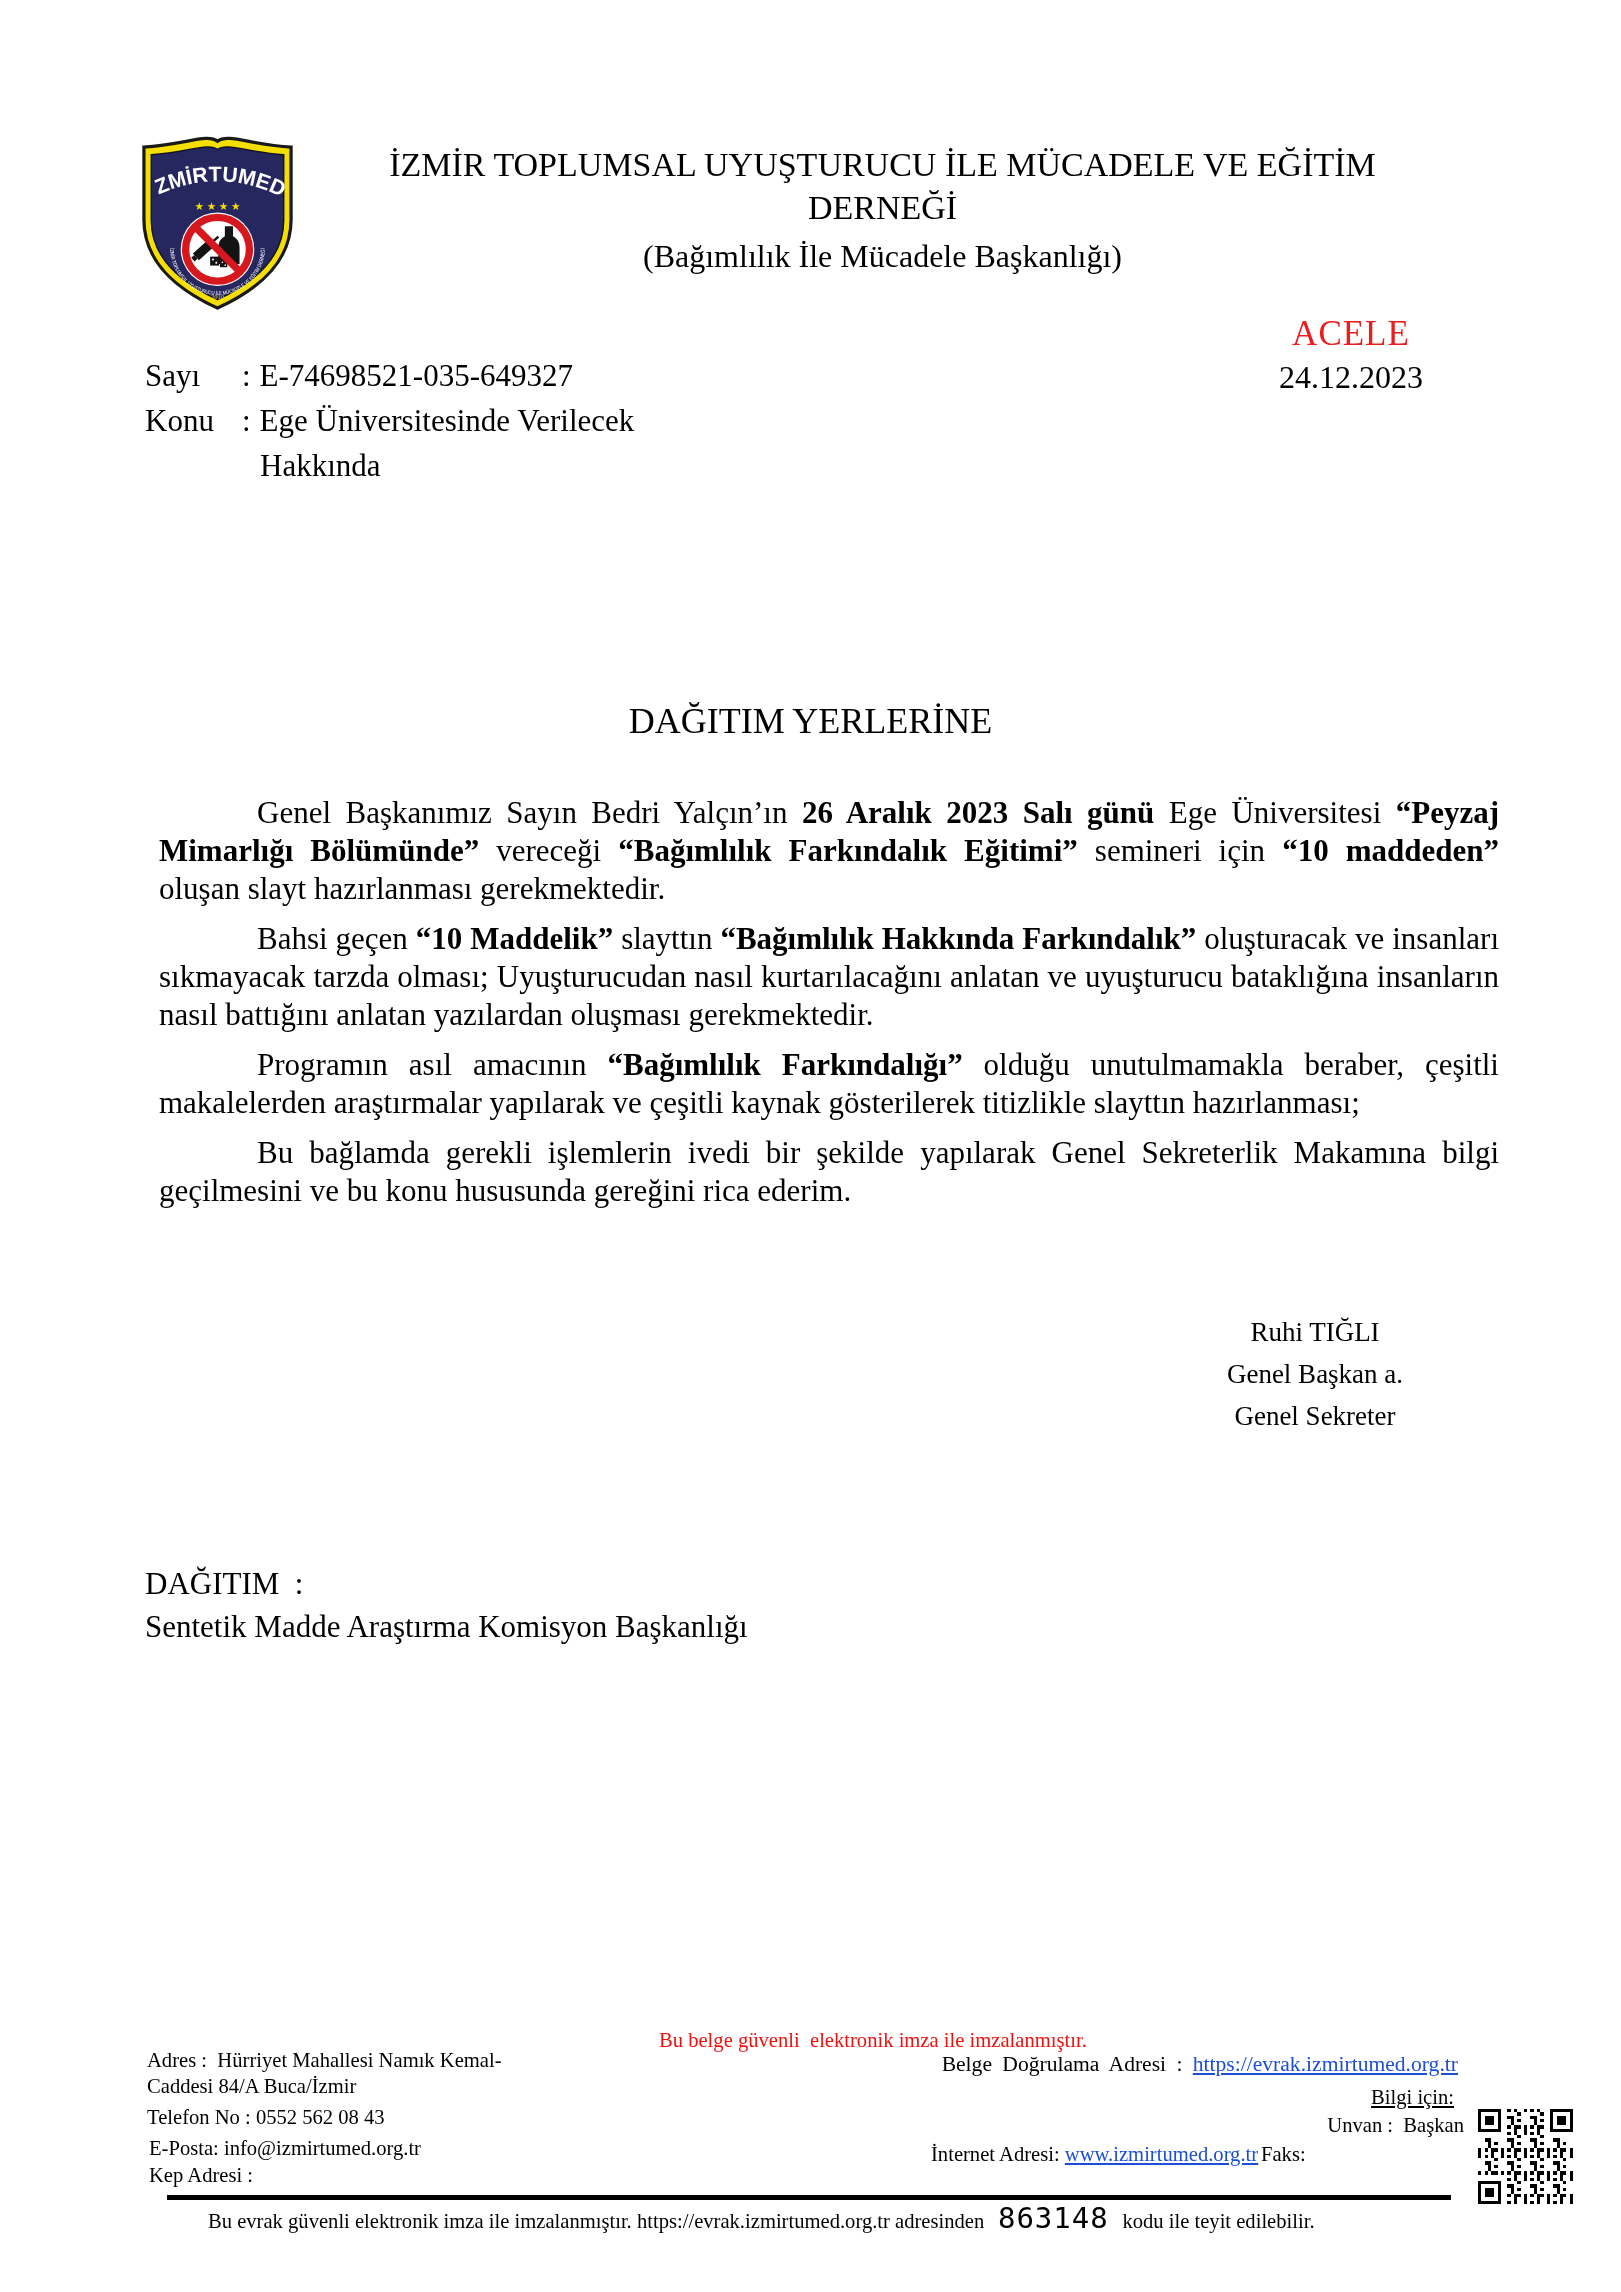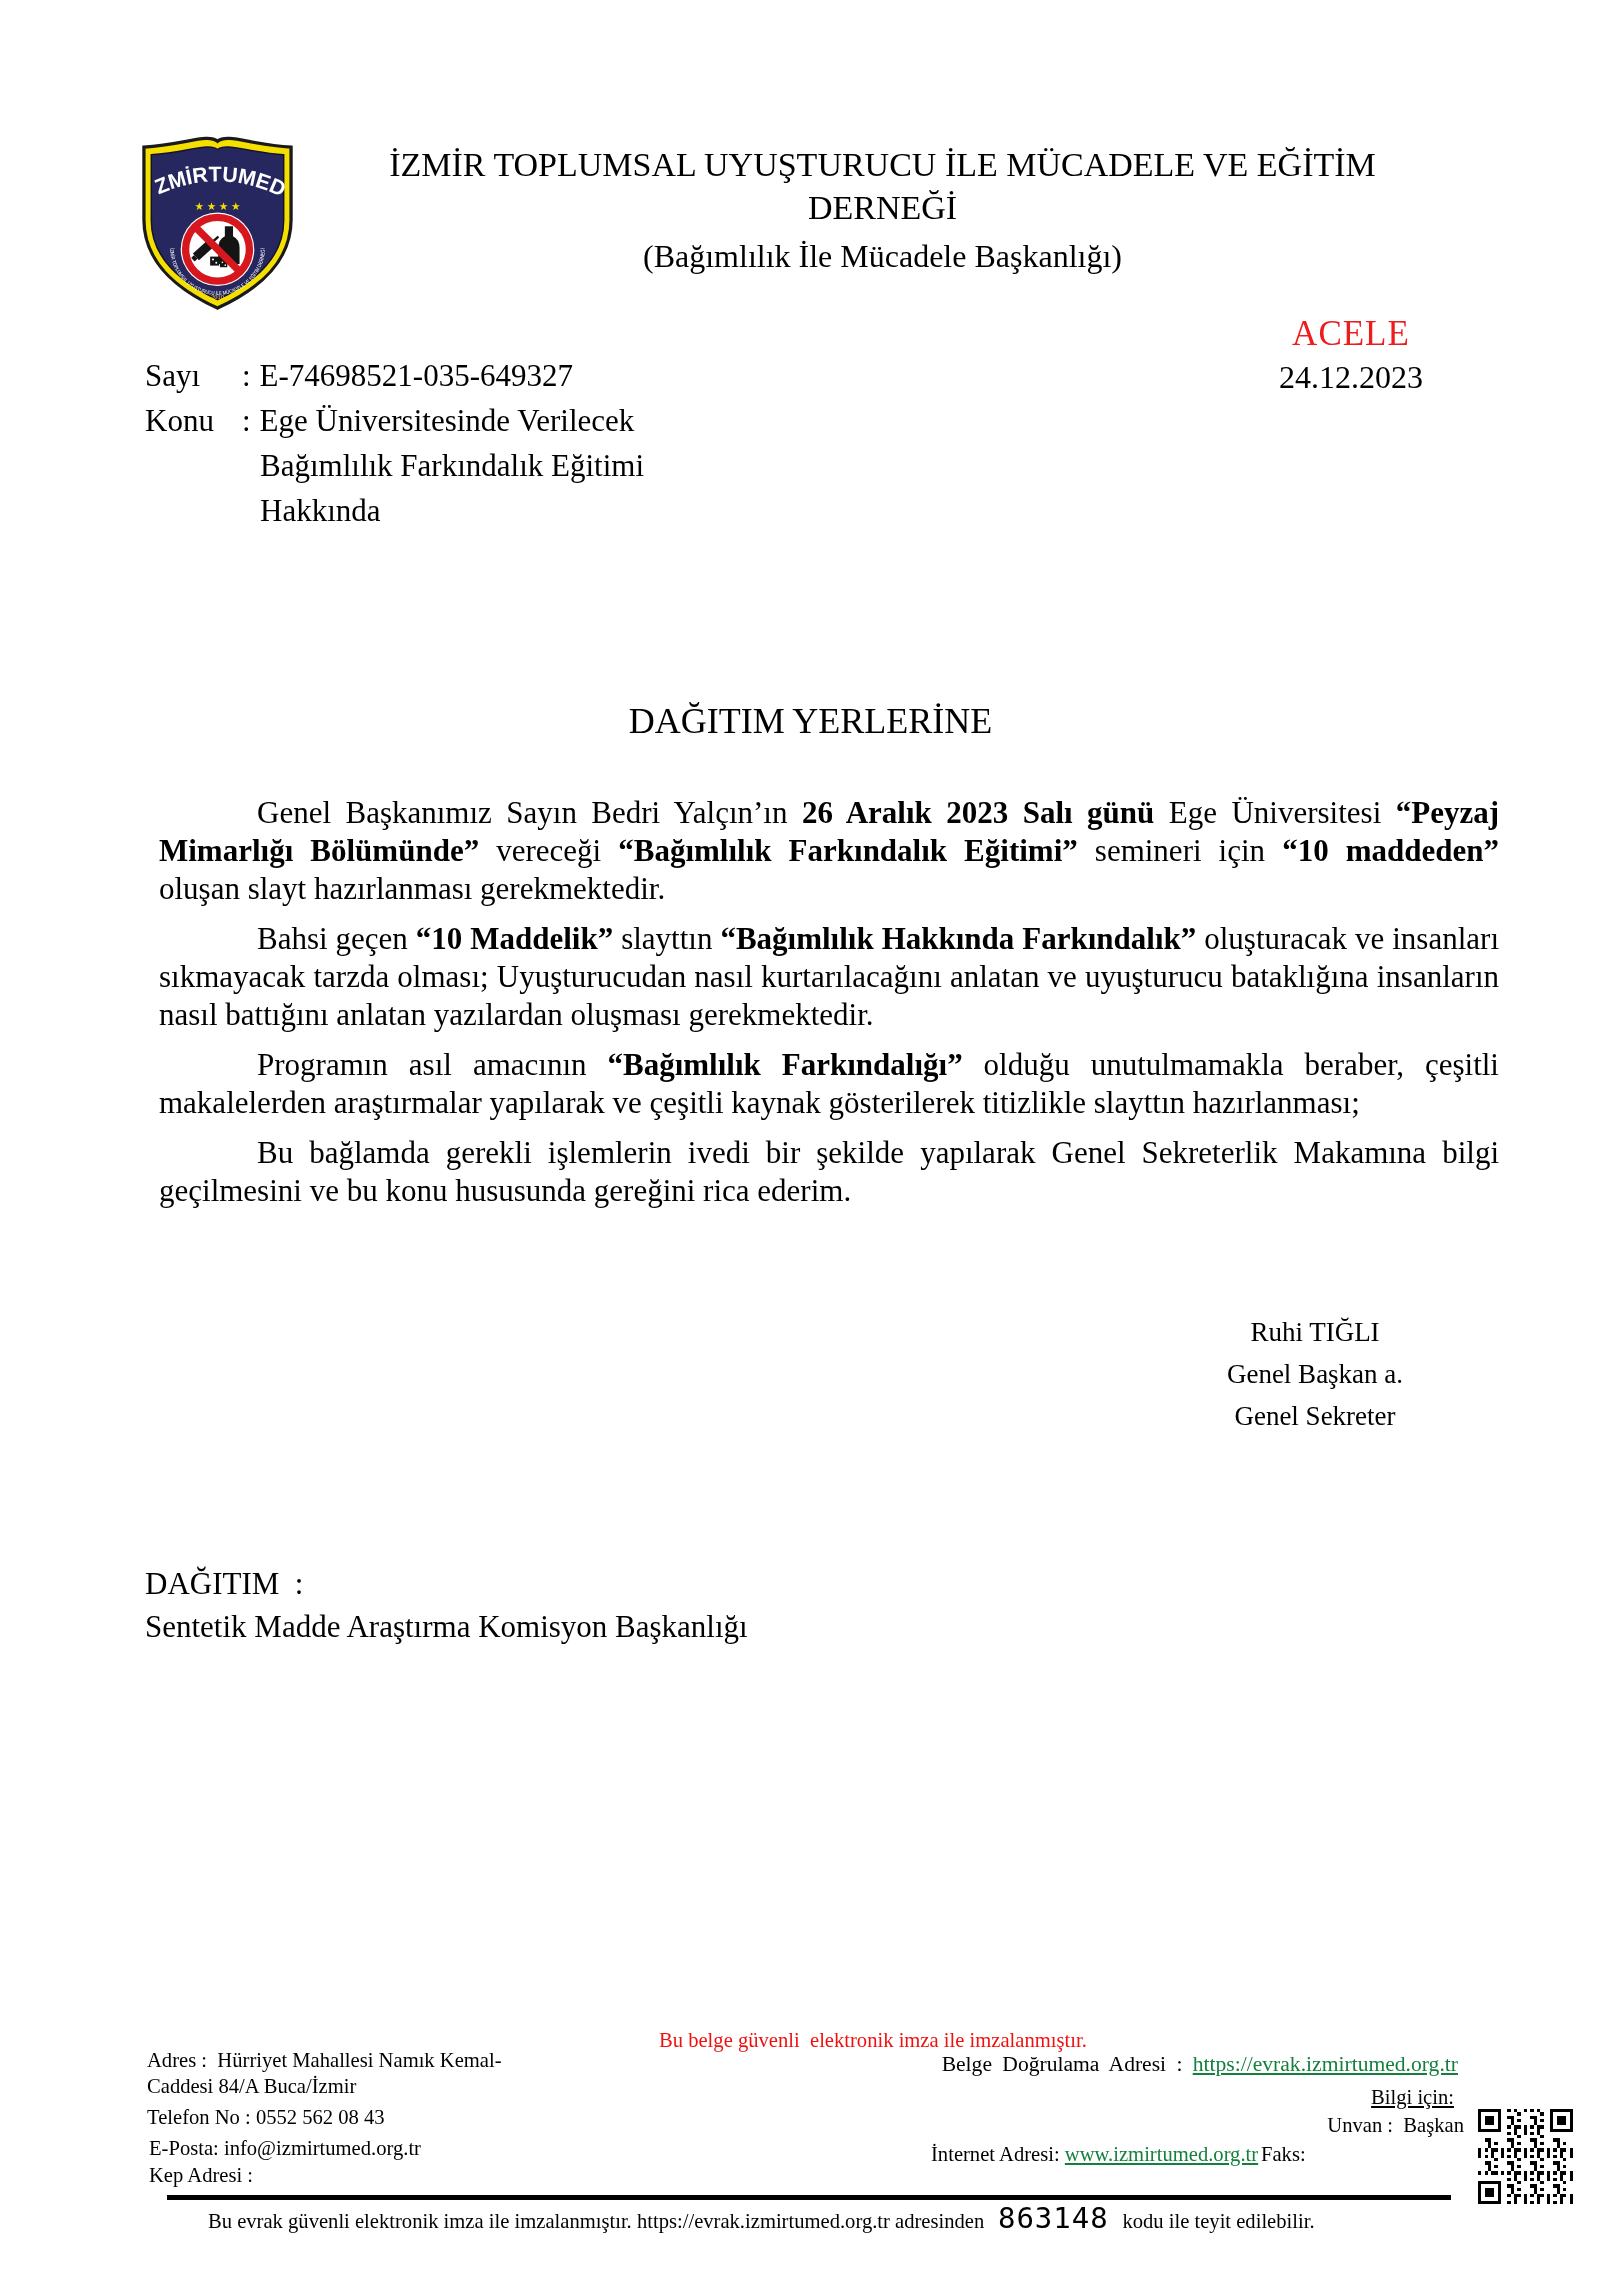--- a/index.html
+++ b/index.html
@@ -40,21 +40,21 @@
   .adres1{left:147px;top:2049px;}
   .adres2{left:147px;top:2075px;}
   .telefon{left:147px;top:2106px;}
   .eposta{left:149px;top:2137px;}
   .kep{left:149px;top:2164px;}
   .verify{right:163px;top:2052px;font-size:21.6px;word-spacing:4.9px;}
   .bilgi{right:167px;top:2086px;text-decoration:underline;}
   .unvan{right:157px;top:2114px;}
   .internet{left:931px;top:2143px;}
   .faks{left:1261px;top:2143px;}
-  a.link{color:#15803d;text-decoration:underline;cursor:pointer;}
+  a.link{color:#1d4ed8;text-decoration:underline;cursor:pointer;}
   .qr{left:1478px;top:2109px;width:95px;height:95px;}
   .rule{left:167px;top:2195px;width:1284px;height:4.9px;background:#000;}
   .verifline{left:208px;top:2201px;font-size:20.6px;white-space:nowrap;}
   .code{font-family:"DejaVu Sans Mono",monospace;font-size:29px;margin:0 13.7px;letter-spacing:1px;}
 </style>
 </head>
 <body>
 
 <div class="page">
 
@@ -102,21 +102,20 @@
     <div class="doc-date">24.12.2023</div>
   </div>
 
   <div class="abs meta">
     <div>
       <span class="label">Sayı</span><span class="sep">:</span><span>E-74698521-035-649327</span>
     </div>
     <div>
       <span class="label">Konu</span><span class="sep">:</span><span>Ege Üniversitesinde Verilecek</span>
     </div>
-    <div class="cont">Bağımlılık Farkındalık Eğitimi</div>
     <div class="cont">Hakkında</div>
   </div>
 
   <div class="abs heading">DAĞITIM YERLERİNE</div>
 
   <div class="abs bodytext">
     <p><span>Genel Başkanımız Sayın Bedri Yalçın’ın </span><span class="b">26 Aralık 2023 Salı günü</span><span> Ege Üniversitesi </span><span class="b">“Peyzaj Mimarlığı Bölümünde”</span><span> vereceği </span><span class="b">“Bağımlılık Farkındalık Eğitimi”</span><span> semineri için </span><span class="b">“10 maddeden”</span><span> oluşan slayt hazırlanması gerekmektedir.</span></p>
     <p><span>Bahsi geçen </span><span class="b">“10 Maddelik”</span><span> slayttın </span><span class="b">“Bağımlılık Hakkında Farkındalık”</span><span> oluşturacak ve insanları sıkmayacak tarzda olması; Uyuşturucudan nasıl kurtarılacağını anlatan ve uyuşturucu bataklığına insanların nasıl battığını anlatan yazılardan oluşması gerekmektedir.</span></p>
     <p><span>Programın asıl amacının </span><span class="b">“Bağımlılık Farkındalığı”</span><span> olduğu unutulmamakla beraber, çeşitli makalelerden araştırmalar yapılarak ve çeşitli kaynak gösterilerek titizlikle slayttın hazırlanması;</span></p>
     <p class="gap"><span>Bu bağlamda gerekli işlemlerin ivedi bir şekilde yapılarak Genel Sekreterlik Makamına bilgi geçilmesini ve bu konu hususunda gereğini rica ederim.</span></p>

